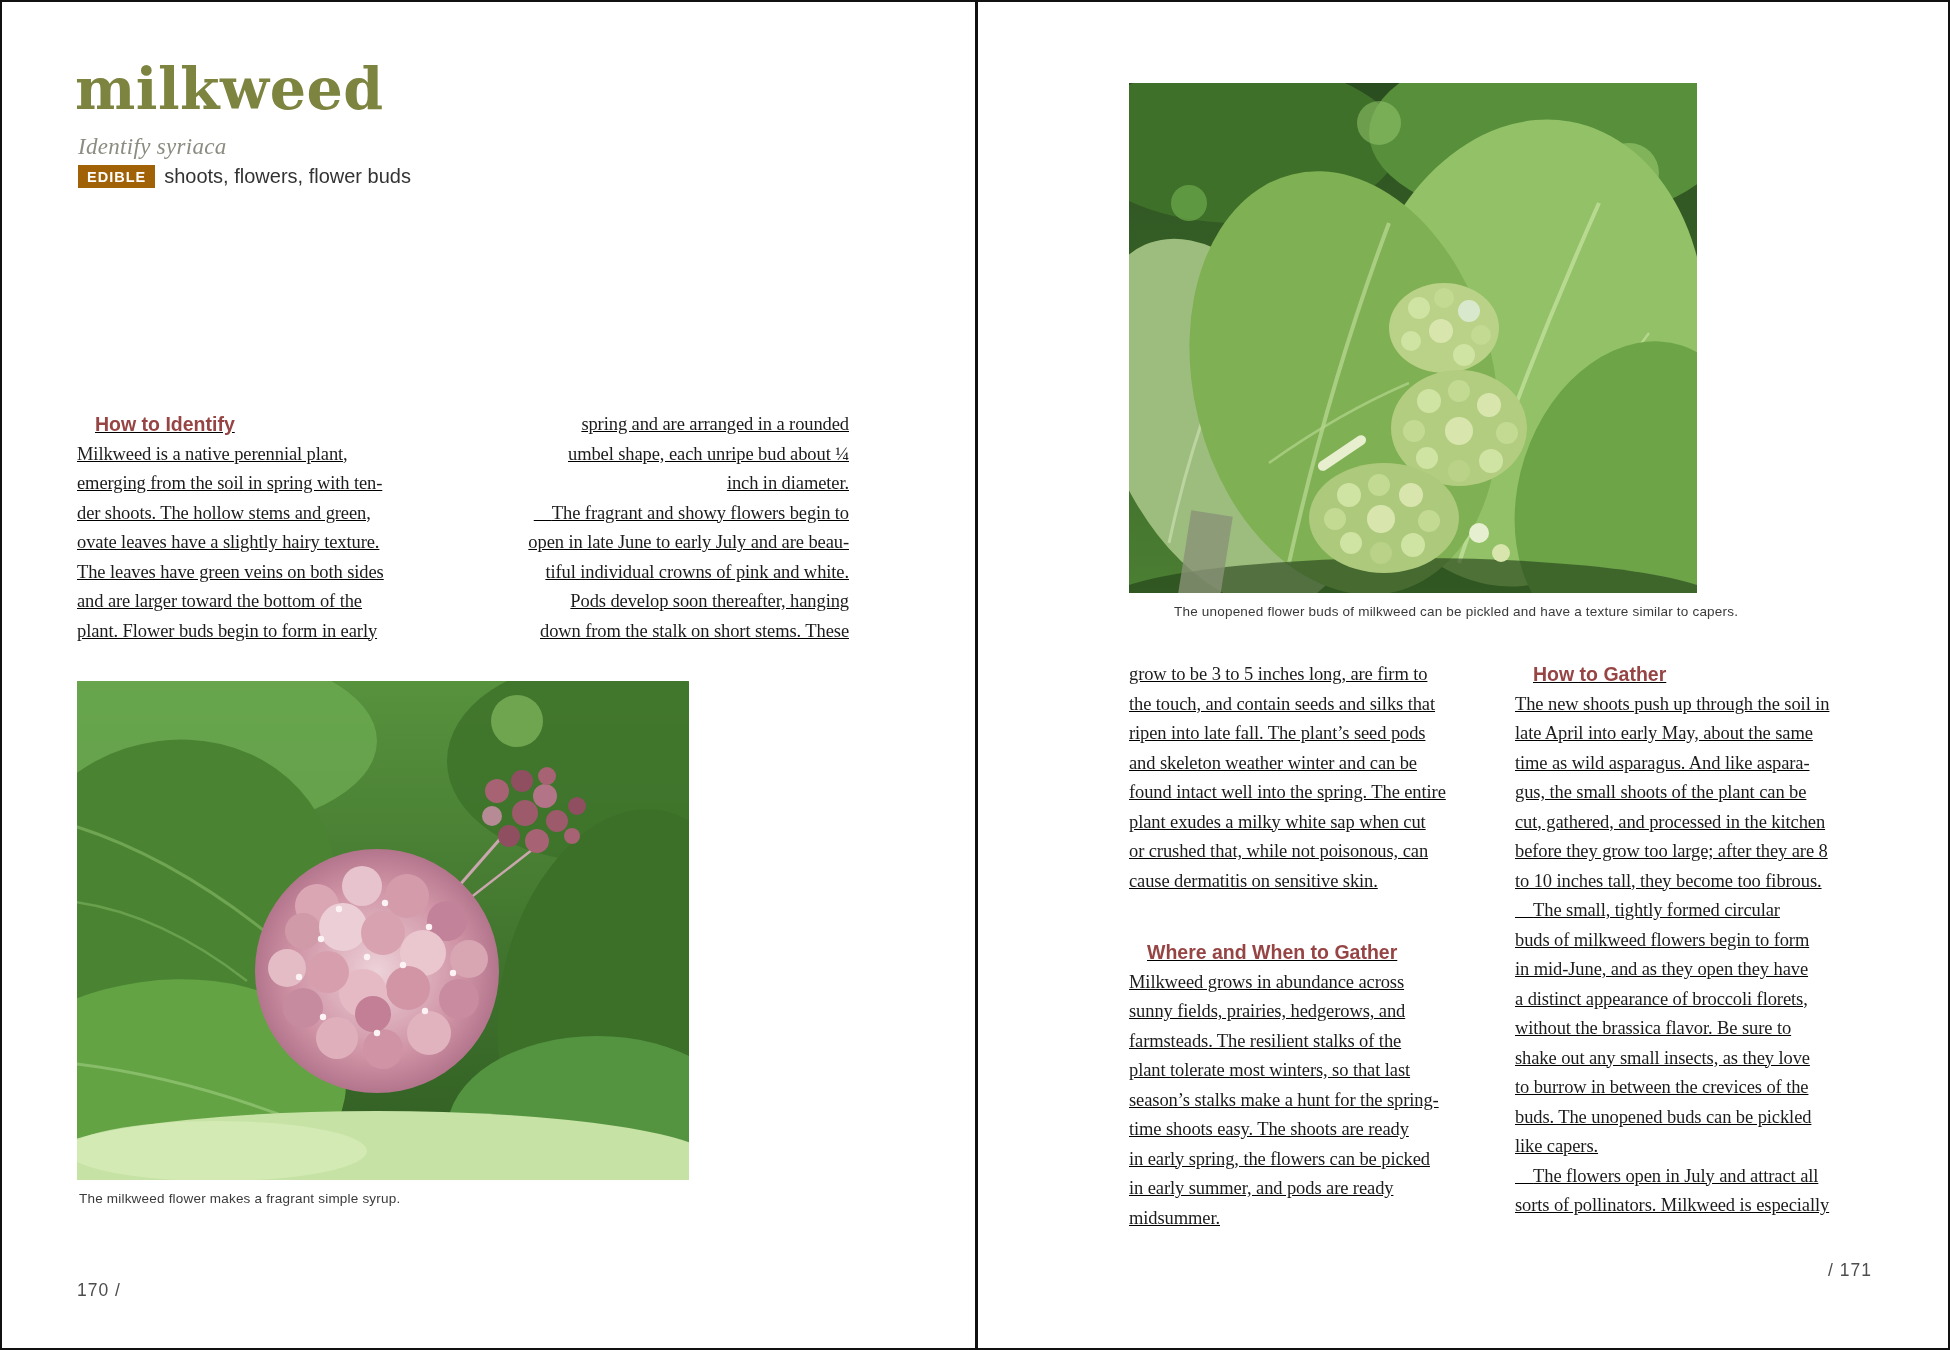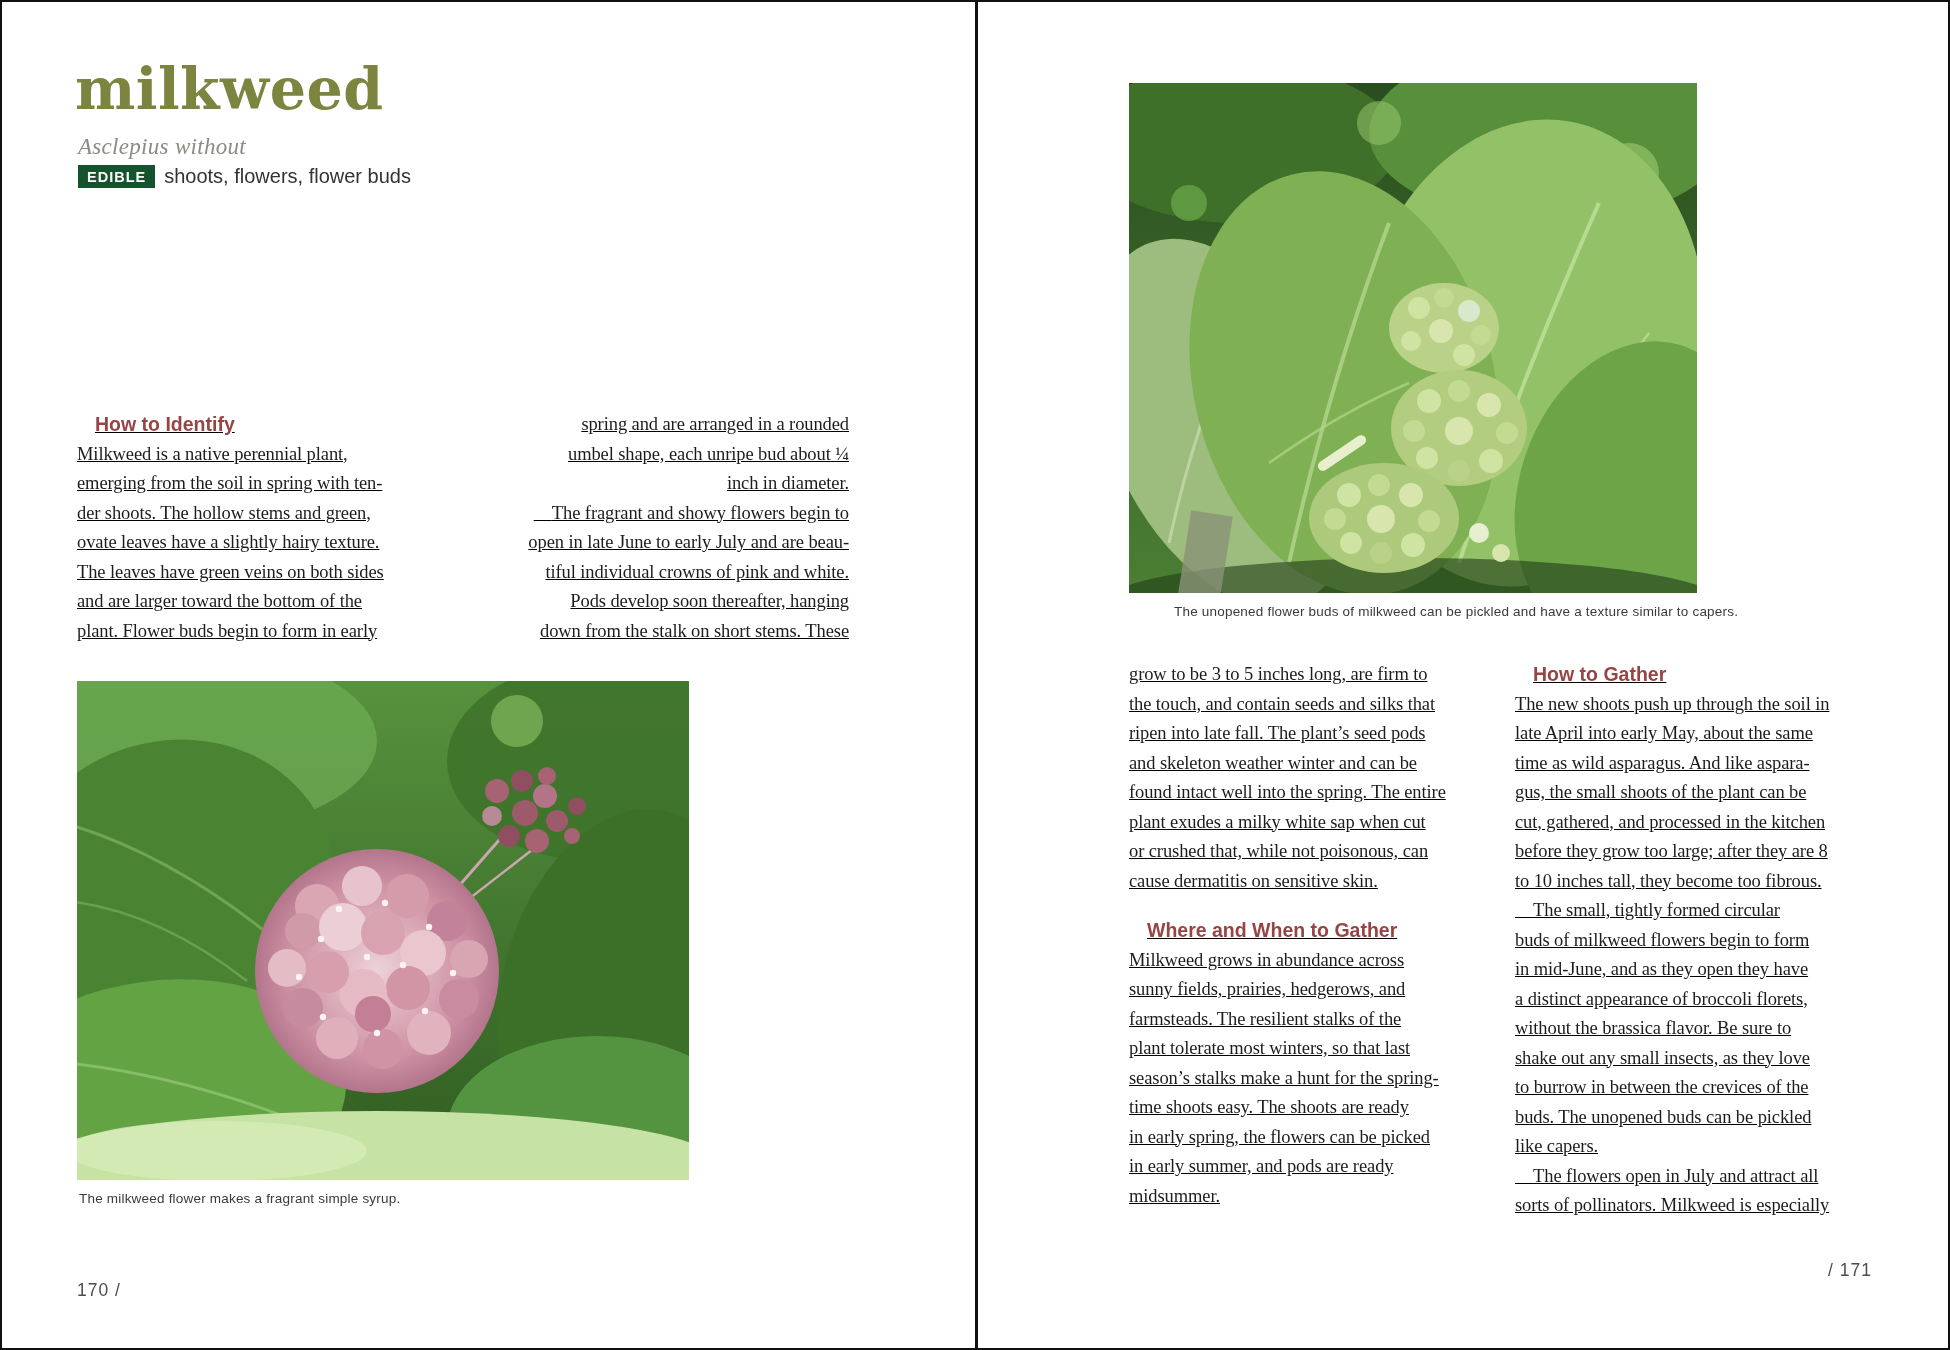--- a/index.html
+++ b/index.html
@@ -18,42 +18,42 @@
     font-family:"DejaVu Serif", serif; font-size:57px; line-height:1.1;
     color:#7d8440; letter-spacing:0.5px;
   }
   .species {
     position:absolute; left:76px; top:132px;
     font-family:"Liberation Serif", serif; font-style:italic;
     font-size:23px; color:#8c8c82; letter-spacing:0.3px;
   }
   .edible-row { position:absolute; left:76px; top:163px; display:flex; align-items:center; }
   .badge {
-    display:inline-block; background:#14532d; color:#ffffff;
+    display:inline-block; background:#a16207; color:#ffffff;
     font-size:14.5px; font-weight:bold; letter-spacing:1px;
     padding:4px 9px 3px 9px;
   }
   .edible-items { font-size:20px; color:#333333; margin-left:9px; }
 
   .intro {
     position:absolute; left:75px; top:215px; width:770px;
     font-size:22.5px; line-height:37px; color:#3f3f3f;
     white-space:pre-wrap;
   }
 
   .bt {
     font-family:"Liberation Serif", serif; font-size:18.5px; line-height:29.5px;
     color:#1c1c1c; white-space:pre-wrap; letter-spacing:-0.1px;
   }
   .sh {
     font-family:"Liberation Sans", sans-serif; font-weight:bold;
     font-size:19.5px; line-height:29.5px; color:#964444; padding-left:18px;
     white-space:normal;
   }
-  .sh.spaced { margin-top:20px; }
+  .sh.spaced { margin-top:42px; }
 
   .cols { position:absolute; display:flex;text-decoration:underline; }
   .cols.left-page-cols { left:75px; top:408px; }
   .cols.left-page-cols .c1 { width:392px; }
   .cols.left-page-cols .c2 { width:380px;text-align:right; }
   .cols.right-page-cols { left:151px; top:658px; }
   .cols.right-page-cols .c1 { width:386px; }
   .cols.right-page-cols .c2 { width:382px; }
 
   .photo { position:absolute; overflow:hidden; }
@@ -71,21 +71,21 @@
   .pn-right { right:80px; top:1258px; }
 </style>
 </head>
 <body>
 
 <div class="spread">
 
   <div class="page left">
 
     <h1 class="title">milkweed</h1>
-    <div class="species">Asclepius without</div>
+    <div class="species">Identify syriaca</div>
 
     <div class="edible-row">
       <span class="badge">EDIBLE</span>
       <span class="edible-items">shoots, flowers, flower buds</span>
     </div>
 
 
     <div class="cols left-page-cols">
       <div class="c1">
         <div class="sh">How to Identify</div>

